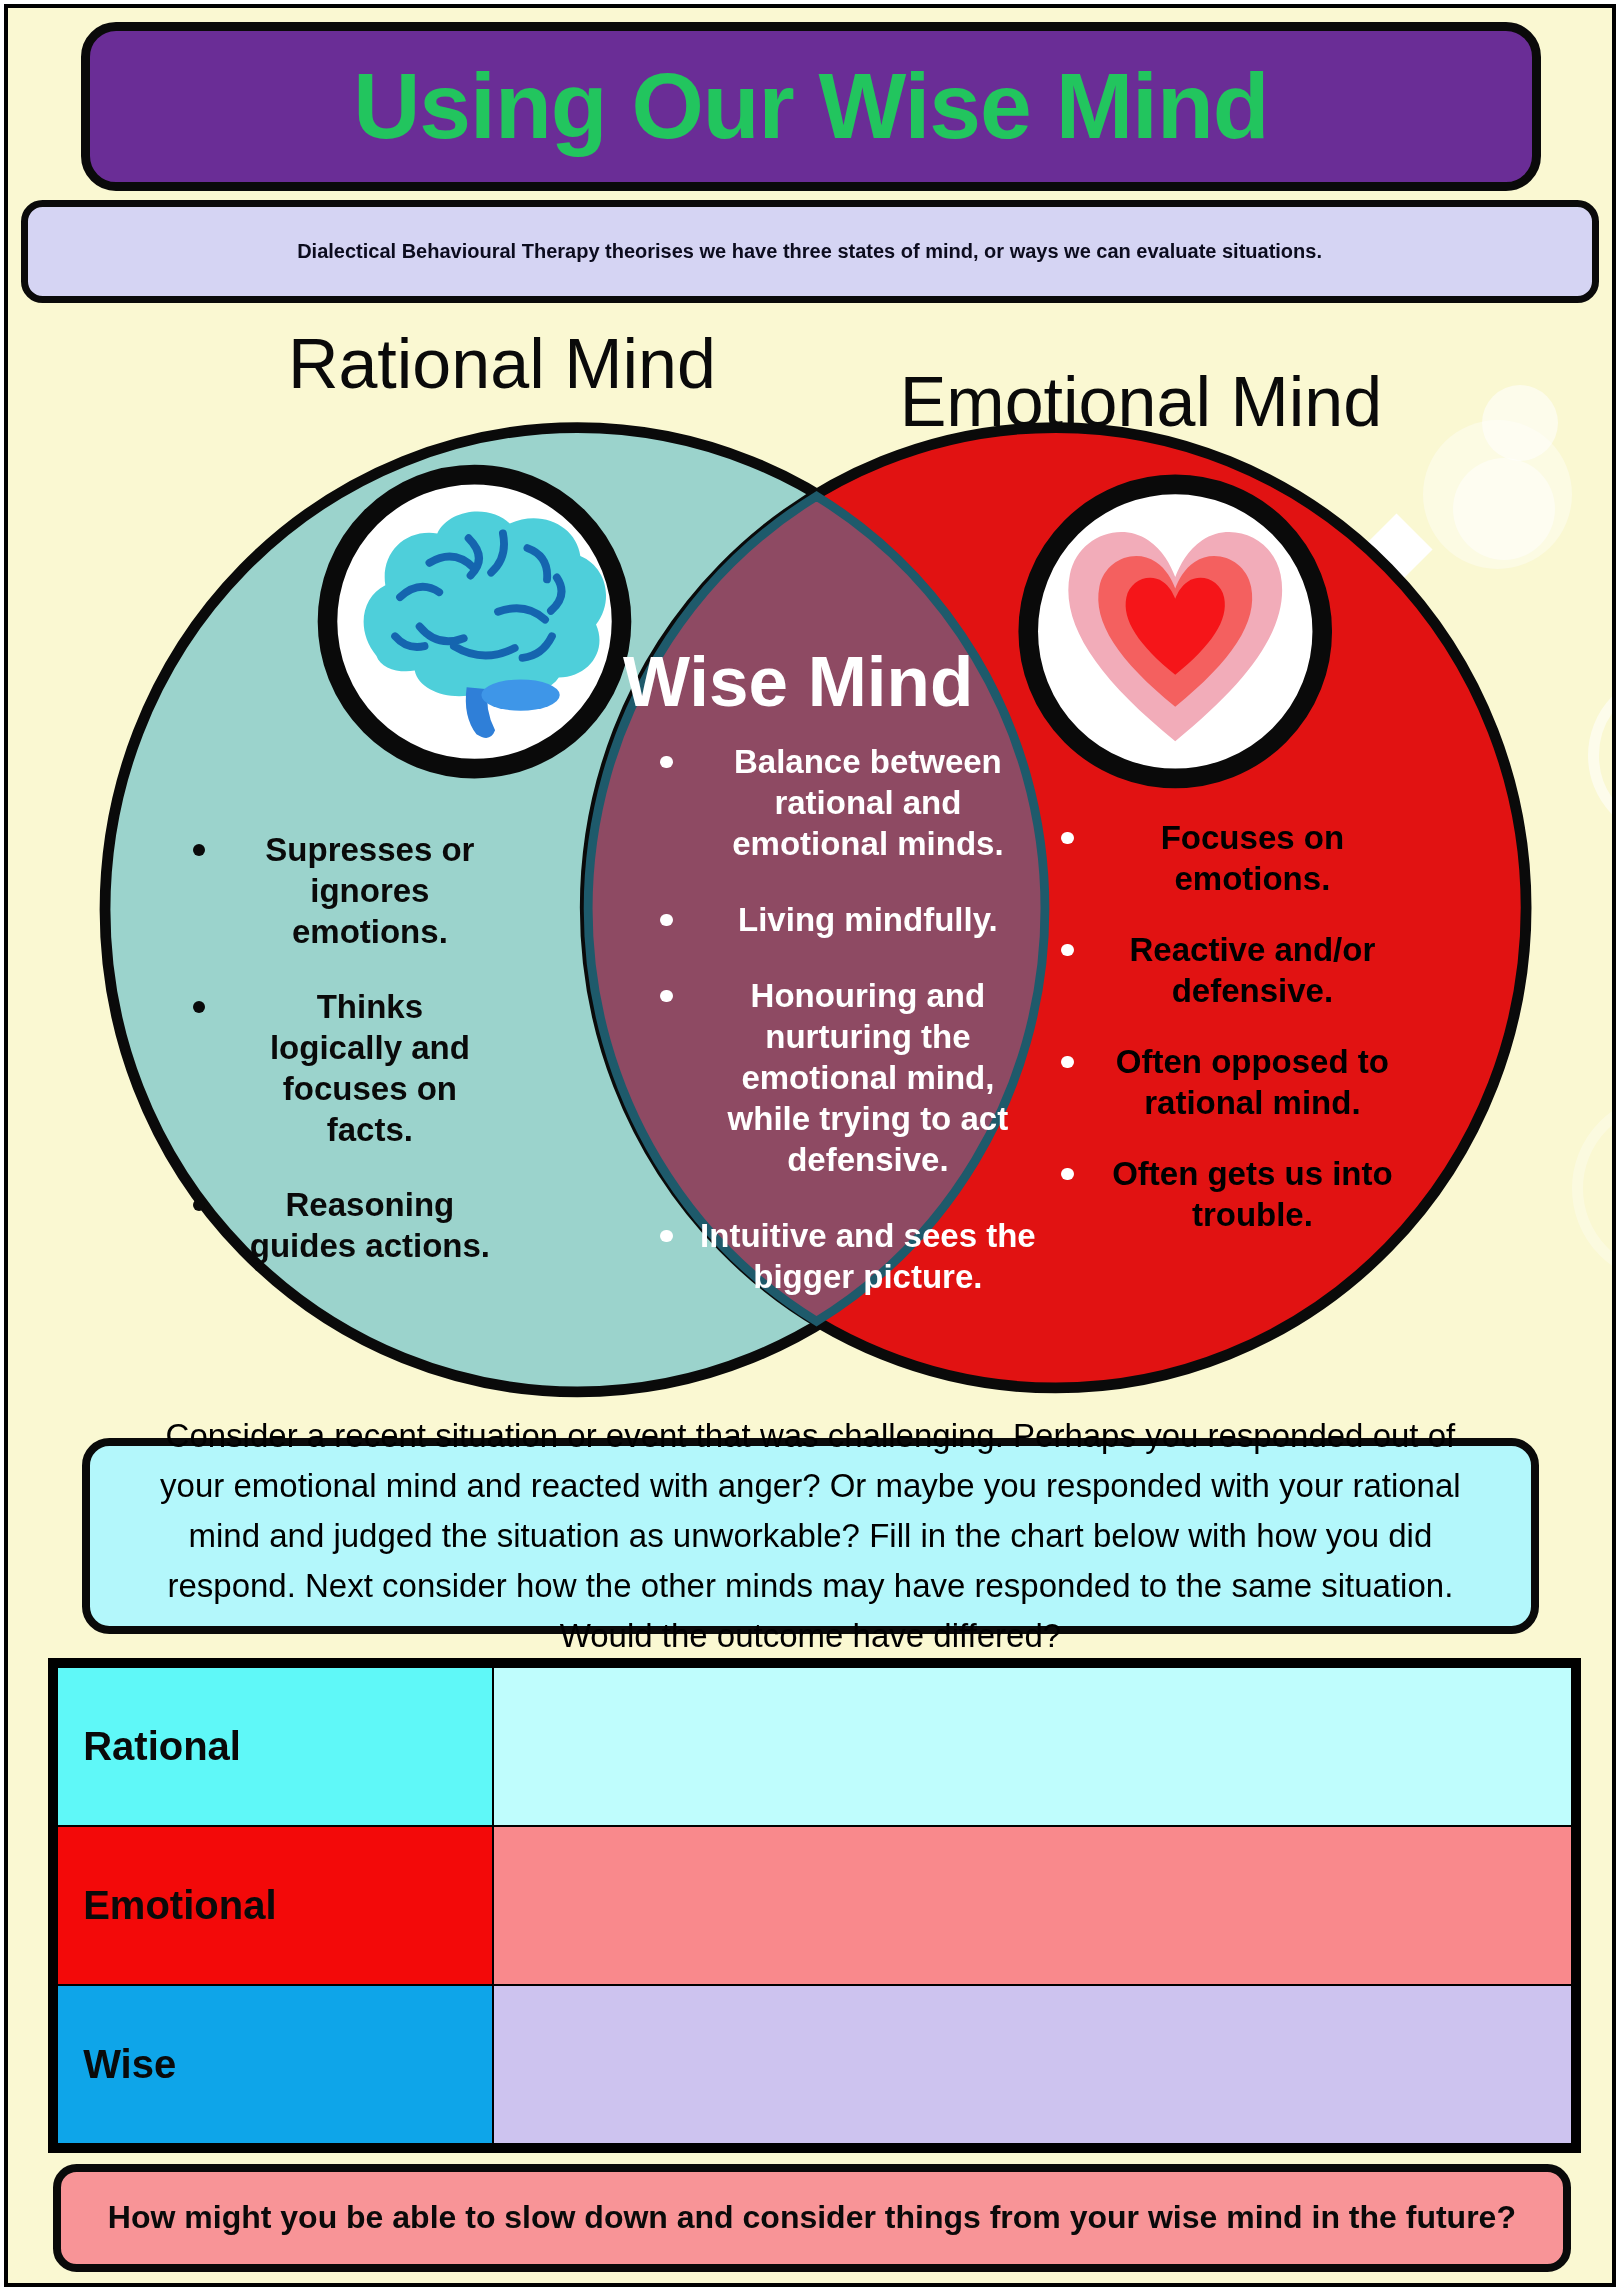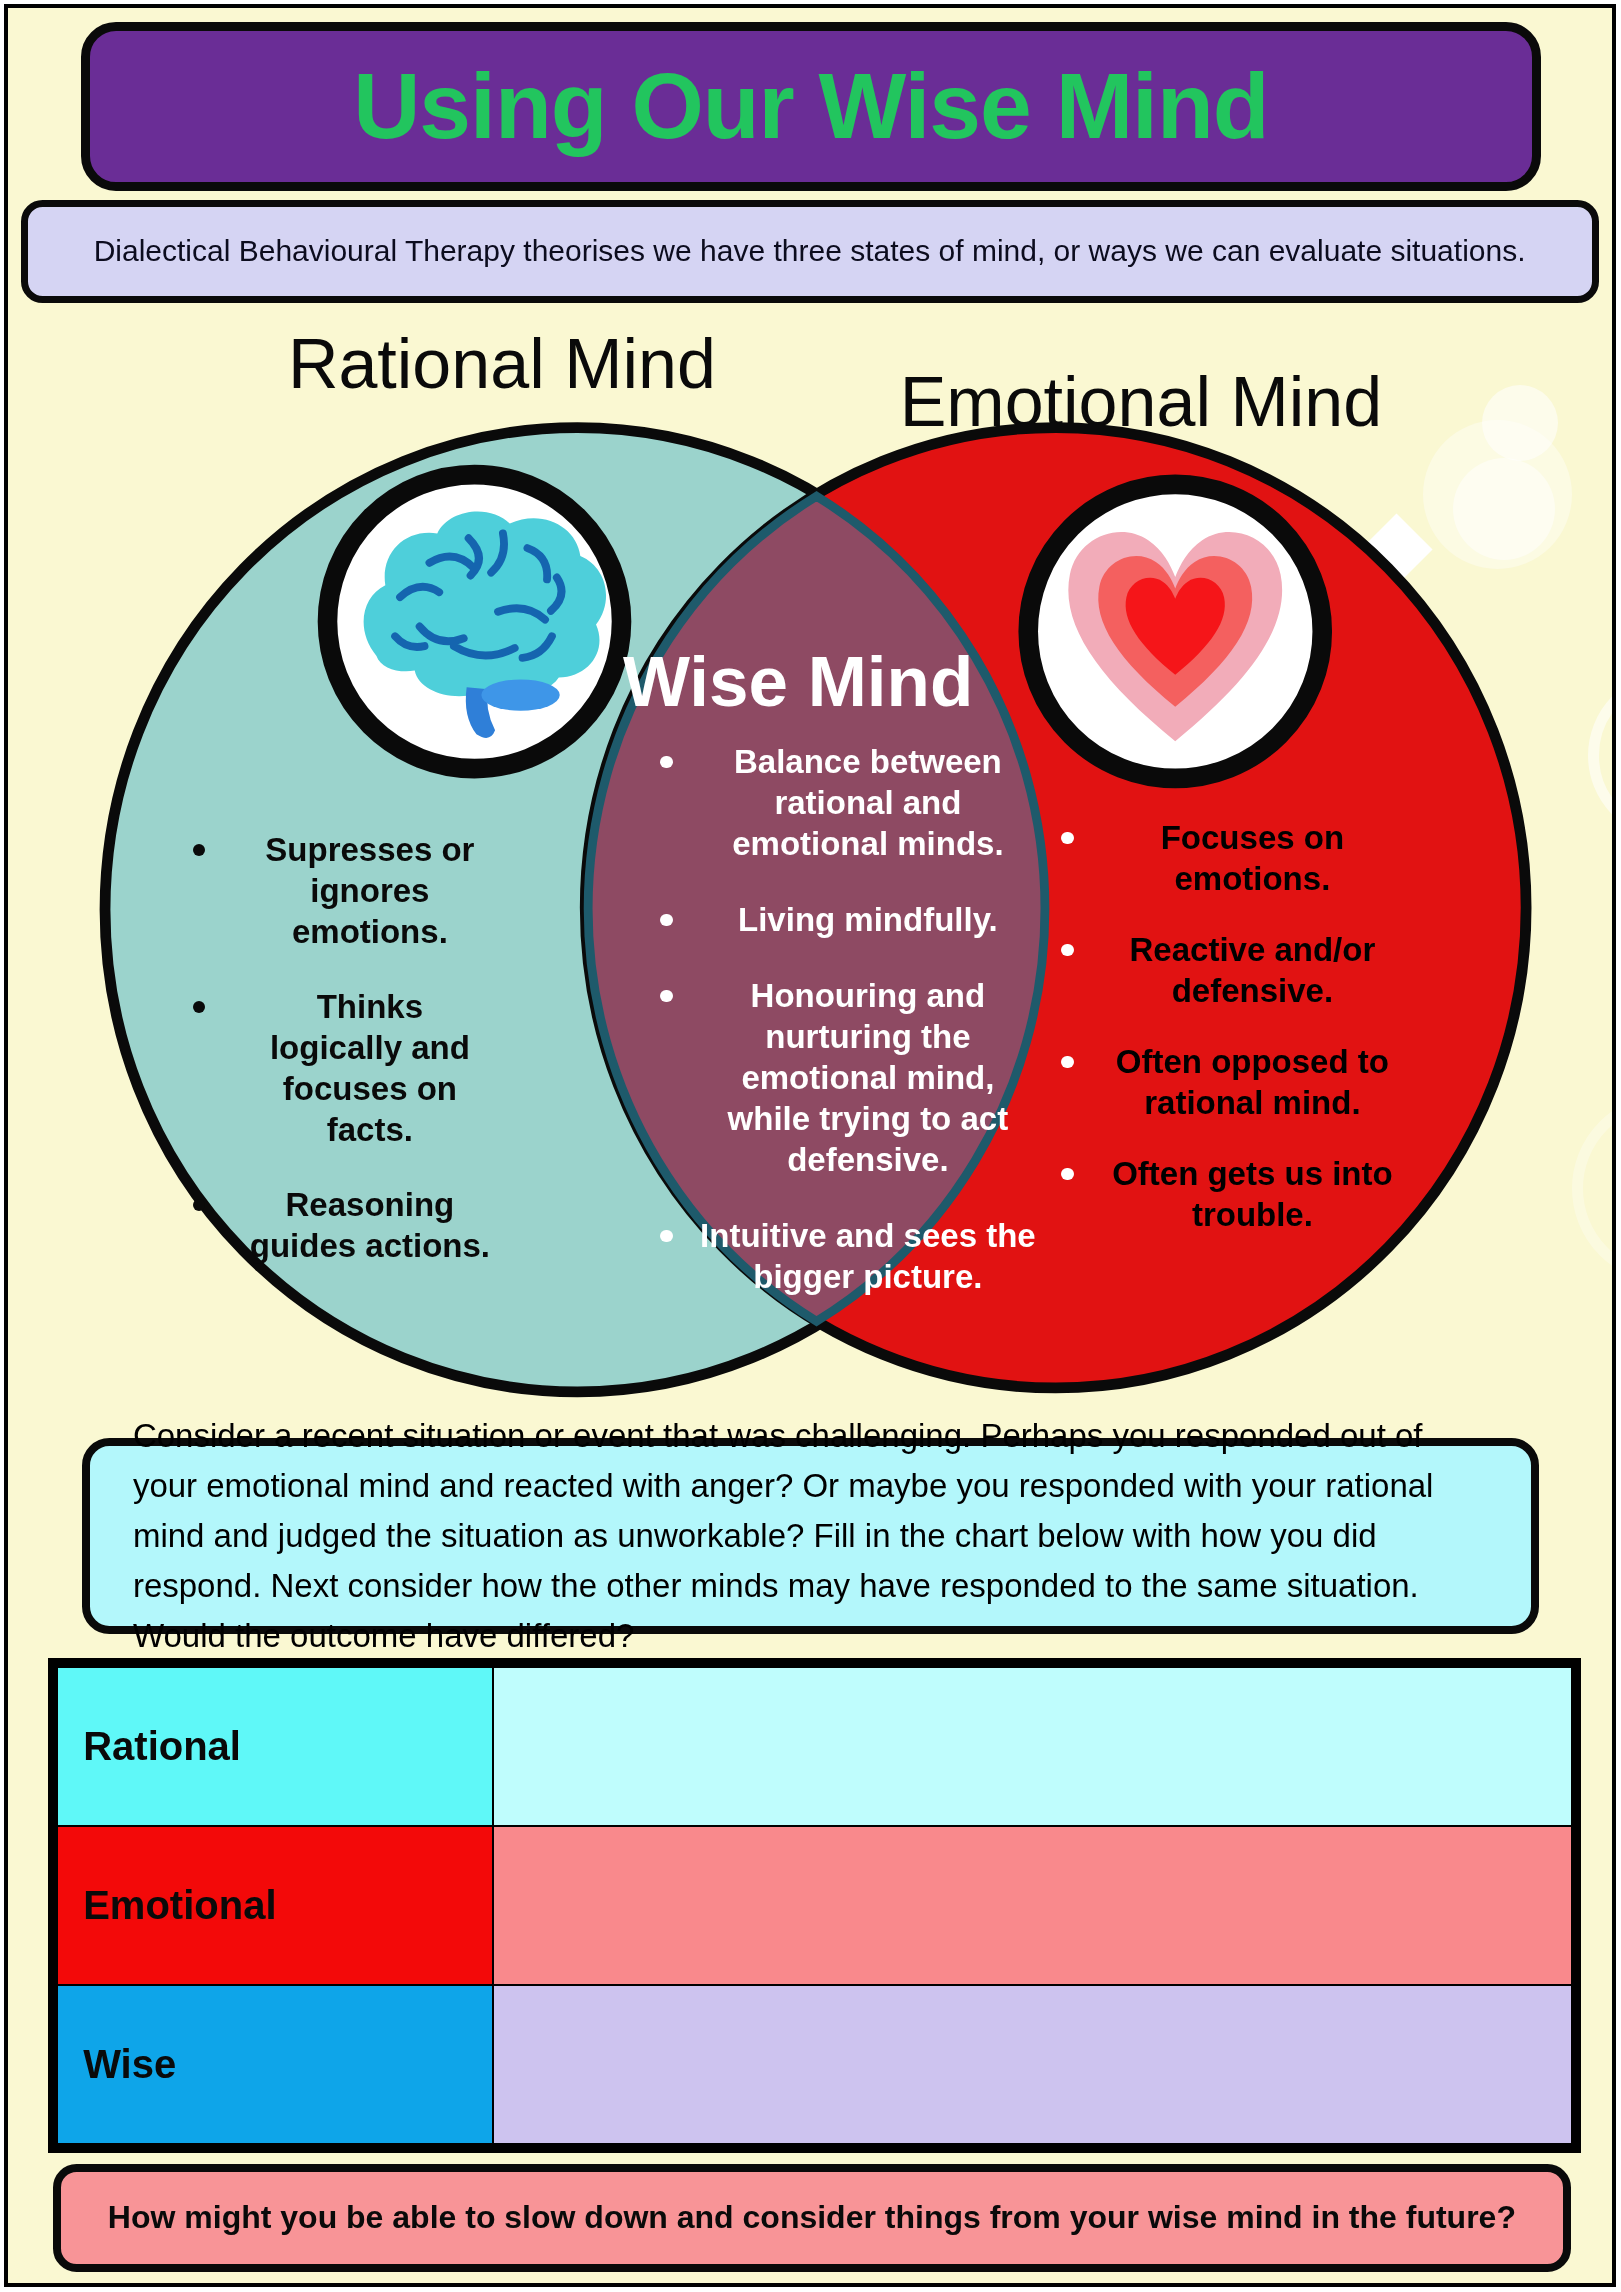--- a/index.html
+++ b/index.html
@@ -11,21 +11,21 @@
   
   .title-box{position:absolute;left:73px;top:13.7px;width:1460px;height:169px;box-sizing:border-box;
              background:#6A2D96;border:9.8px solid #0a0a0a;border-radius:35px;
              display:flex;align-items:center;justify-content:center;}
   .title-box span{color:#22c55e;font-size:93px;font-weight:800;letter-spacing:-1px;}
 
   
   .intro-box{position:absolute;left:12.7px;top:192px;width:1578px;height:103px;box-sizing:border-box;
              background:#D5D4F3;border:7.8px solid #0a0a0a;border-radius:21.6px;
              display:flex;align-items:center;justify-content:center;}
-  .intro-box span{color:#0c0c1e;font-size:30px;font-weight:normal;}
+  .intro-box span{color:#0c0c1e;font-size:20px;font-weight:bold;}
 
   
   .venn-heading{position:absolute;width:510px;text-align:center;color:#0a0a0a;
                 font-size:70px;font-weight:400;white-space:nowrap;}
   .h-rational{left:239px;top:316px;}
   .h-emotional{left:878px;top:323px;margin-top:31px;}
 
   .venn-svg{position:absolute;left:0;top:393px;}
 
   
@@ -52,21 +52,21 @@
   .list-emotional li{padding-left:49px;margin-bottom:30px;}
   .list-emotional li::before{left:2px;background:#fff;}
 
   .wise-title{position:absolute;left:615px;top:633px;color:#fff;font-size:71px;font-weight:bold;
               white-space:nowrap;}
 
   
   .instr-box{position:absolute;left:74px;top:1430px;width:1457px;height:196px;box-sizing:border-box;
              background:#B3F7FB;border:8.8px solid #0a0a0a;border-radius:27.4px;
              display:flex;align-items:center;justify-content:center;padding:9.8px 43px;}
-  .instr-box span{color:#000;font-size:33px;line-height:50px;text-align:left;font-weight:400;}
+  .instr-box span{color:#000;font-size:33px;line-height:50px;text-align:center;font-weight:400;}
 
   
   .chart{position:absolute;left:40px;top:1650px;width:1533px;height:495px;box-sizing:border-box;
          background:#000;display:grid;grid-template-columns:434px 1fr;
          grid-template-rows:1fr 1fr 1fr;gap:2px;padding:9.8px;}
   .chart .lbl{display:flex;align-items:center;padding-left:25.5px;
               font-size:40px;font-weight:bold;color:#0a0a0a;}
   .lbl-rational{background:#5FF8F8;}
   .cell-rational{background:#BFFDFD;}
   .lbl-emotional{background:#F30909;}

